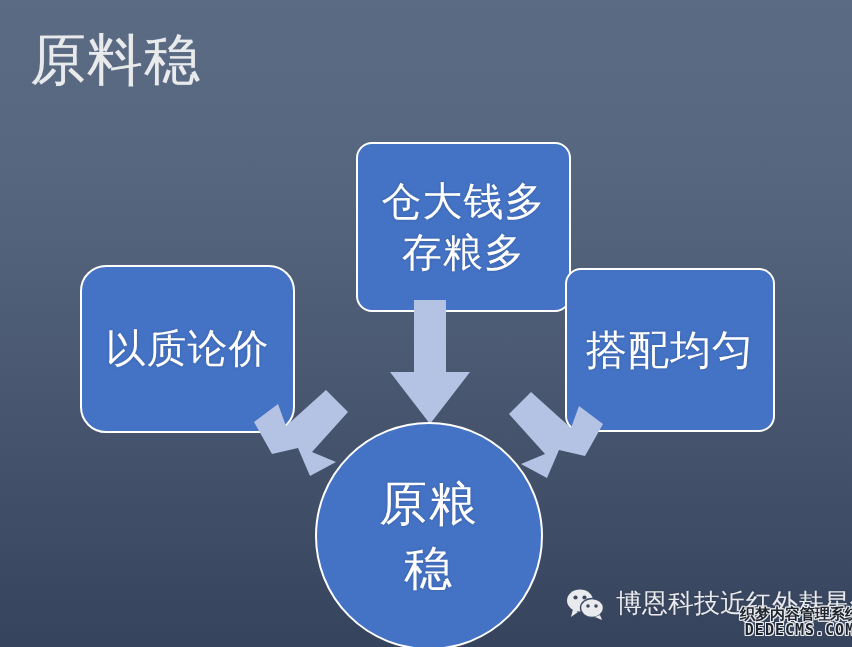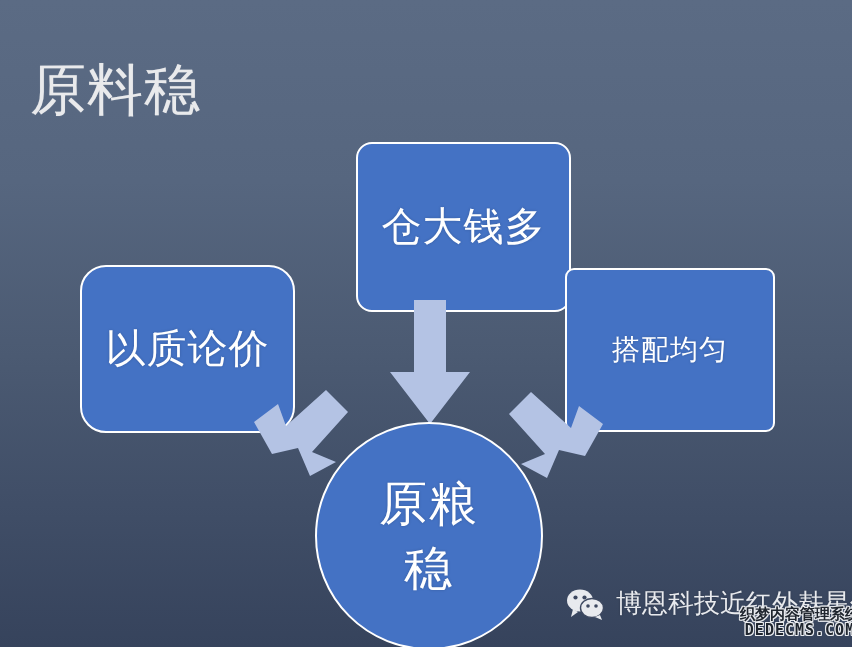--- a/index.html
+++ b/index.html
@@ -22,21 +22,20 @@
     position: absolute;
     left: 30px;
     top: 28px;
     font-size: 56px;
     line-height: 1.15;
     color: #e9eaec;
     letter-spacing: 1px;
     font-weight: 400;
     white-space: nowrap;
     text-shadow: 0 0 1px rgba(255,255,255,0.35);
-    margin-top: 30px;
   }
   
   .node-box {
     position: absolute;
     background: #4472c4;
     border: 2px solid #ffffff;
     border-radius: 16px;
     box-sizing: border-box;
     display: flex;
     flex-direction: column;
@@ -46,21 +45,21 @@
     text-align: center;
     font-size: 40px;
     line-height: 1.28;
     letter-spacing: 1px;
     text-shadow: 0 0 3px rgba(0,0,0,0.18);
   }
   .node-box .line { display: block; white-space: nowrap; }
 
   #box-top     { left: 320px; top: 142px;  width: 215px; height: 170px; margin-left: 36px; }
   #box-left    { left: 80px;  top: 265px;  width: 215px; height: 168px; border-radius: 26px; }
-  #box-right   { left: 565px; top: 268px;  width: 210px; height: 164px; font-size: 28px; border-radius: 9px; }
+  #box-right   { left: 565px; top: 268px;  width: 210px; height: 164px; font-size: 41px; }
 
   
   #center-circle {
     position: absolute;
     left: 315px;
     top: 422px;
     width: 228px;
     height: 228px;
     border-radius: 50%;
     background: #4472c4;
@@ -133,20 +132,21 @@
 </style>
 </head>
 <body>
 
 <div id="slide">
 
   <div id="slide-title">原料稳</div>
 
   <div class="node-box" id="box-top">
     <span class="line">仓大钱多</span>
+    <span class="line">存粮多</span>
   </div>
 
   <div class="node-box" id="box-left">
     <span class="line">以质论价</span>
   </div>
 
   <div class="node-box" id="box-right">
     <span class="line">搭配均匀</span>
   </div>
 

